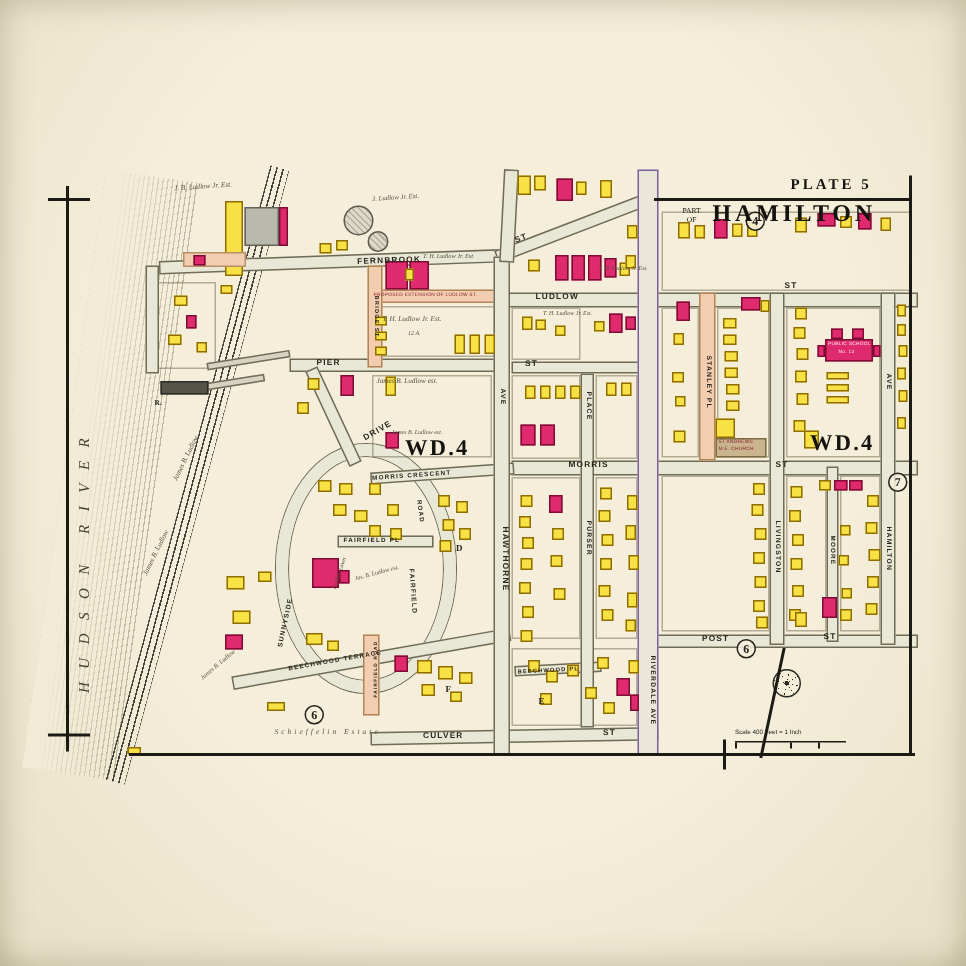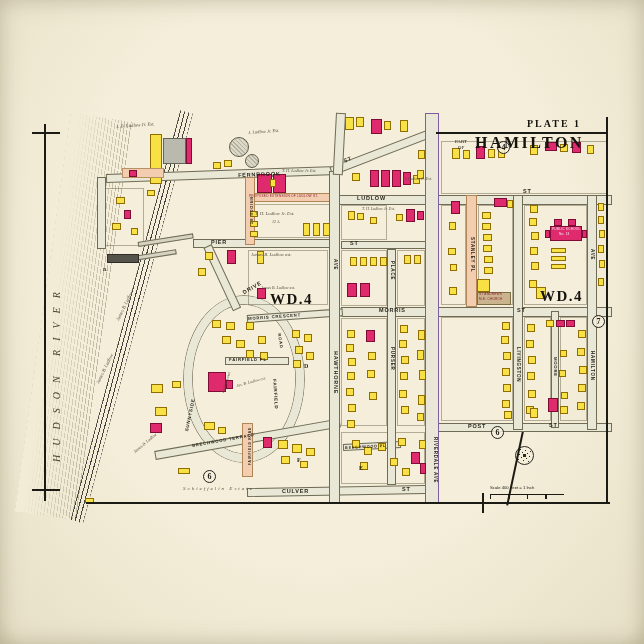--- a/index.html
+++ b/index.html
@@ -366,19 +366,19 @@
       <div class="circ" style="left: 491px; top: 426px;">6</div>
       <div class="circ" style="left: 203px; top: 470px;">6</div>
       <div class="bline" style="left: 44px; top: 124px; width: 2px; height: 377px;"></div>
       <div class="bline" style="left: 32px; top: 132px; width: 28px; height: 1.6px;"></div>
       <div class="bline" style="left: 32px; top: 489px; width: 28px; height: 1.6px;"></div>
       <div class="bline" style="left: 86px; top: 502px; width: 524px; height: 2.4px;"></div>
       <div class="bline" style="left: 482px; top: 493px; width: 1.8px; height: 20px;"></div>
       <div class="bline" style="left: 606px; top: 117px; width: 2.4px; height: 387px;"></div>
       <div class="bline" style="left: 436px; top: 132px; width: 172px; height: 2.4px;"></div>
     </div>
-  <div class="plate-label">PLATE 1</div>
+  <div class="plate-label">PLATE 5</div>
   <div class="partof">
     <div>PART</div>
     <div>OF</div>
   </div>
   <div class="city-title">HAMILTON</div>
 </div>
 
 </body></html>

